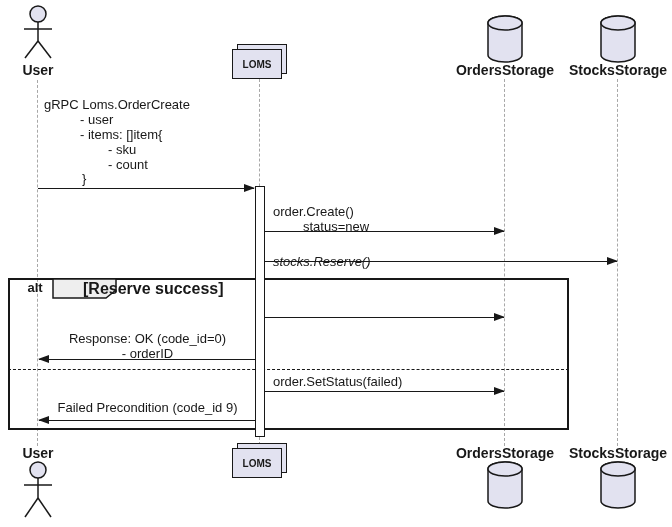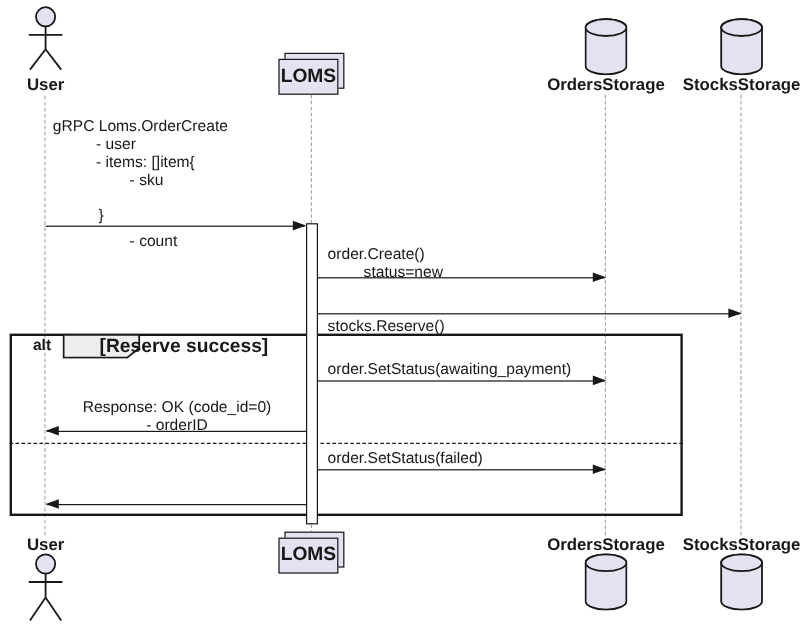--- a/index.html
+++ b/index.html
@@ -6,21 +6,21 @@
   #canvas{
     position:relative;width:672px;height:527px;background:#ffffff;overflow:hidden;
     font-family:"Liberation Sans","DejaVu Sans",sans-serif;color:#181818;
   }
   .lifeline{position:absolute;width:0;border-left:1px dashed #a8a8a8;z-index:1;}
   .plabel{position:absolute;font-size:14px;font-weight:bold;text-align:center;white-space:nowrap;z-index:4;}
   .shape{position:absolute;z-index:3;}
   .collections .back,.collections .front{
     position:absolute;width:50px;height:30px;background:#e2e2f0;border:1.5px solid #181818;box-sizing:border-box;
   }
-  .collections .front{display:flex;align-items:center;justify-content:center;font-size:16px;font-weight:bold;}
+  .collections .front{display:flex;align-items:center;justify-content:center;font-size:10px;font-weight:bold;}
   .msg{position:absolute;font-size:13px;white-space:nowrap;z-index:5;}
   .msg.center{text-align:center;}
   .arrow{position:absolute;height:0;border-top:1.5px solid #181818;z-index:5;}
   .arrow::after{content:'';position:absolute;width:0;height:0;top:-5px;
     border-top:4.5px solid transparent;border-bottom:4.5px solid transparent;}
   .arrow.right::after{right:-1px;border-left:11px solid #181818;}
   .arrow.left::after{left:-1px;border-right:11px solid #181818;}
   .activation{position:absolute;left:255px;top:186px;width:10px;height:251px;
     background:#ffffff;border:1.5px solid #181818;box-sizing:border-box;z-index:4;}
   .altframe{position:absolute;left:8px;top:278px;width:561px;height:152px;
@@ -84,41 +84,41 @@
   </div>
   <div class="condition">[Reserve success]</div>
   <div class="divider"></div>
 
   <div class="activation"></div>
 
   <div class="msg" style="left:44px;top:97px;">gRPC Loms.OrderCreate</div>
   <div class="msg" style="left:80px;top:112px;">- user</div>
   <div class="msg" style="left:80px;top:127px;">- items: []item{</div>
   <div class="msg" style="left:108px;top:142px;">- sku</div>
-  <div class="msg" style="left:108px;top:157px;margin-top:36px;">- count</div>
+  <div class="msg" style="left:108px;top:157px;">- count</div>
   <div class="msg" style="left:82px;top:171px;">}</div>
   <div class="arrow right" style="left:38px;top:188px;width:216px;"></div>
 
   <div class="msg" style="left:273px;top:204px;">order.Create()</div>
   <div class="msg" style="left:303px;top:219px;">status=new</div>
   <div class="arrow right" style="left:265px;top:231px;width:239px;"></div>
 
-  <div class="msg" style="left:273px;top:264px;">stocks.Reserve()</div>
+  <div class="msg" style="left:273px;top:254px;font-style:italic;">stocks.Reserve()</div>
   <div class="arrow right" style="left:265px;top:261px;width:352px;"></div>
 
-  <div class="msg" style="left:273px;top:300px;">order.SetStatus(awaiting_payment)</div>
   <div class="arrow right" style="left:265px;top:317px;width:239px;"></div>
 
   <div class="msg center" style="left:40px;top:331px;width:215px;">Response: OK (code_id=0)</div>
   <div class="msg center" style="left:40px;top:346px;width:215px;">- orderID</div>
   <div class="arrow left" style="left:39px;top:359px;width:216px;"></div>
 
   <div class="msg" style="left:273px;top:374px;">order.SetStatus(failed)</div>
   <div class="arrow right" style="left:265px;top:391px;width:239px;"></div>
 
+  <div class="msg center" style="left:40px;top:400px;width:215px;">Failed Precondition (code_id 9)</div>
   <div class="arrow left" style="left:39px;top:420px;width:216px;"></div>
 
   <div class="plabel" style="left:8px;top:445px;width:60px;">User</div>
   <div class="shape" style="left:16px;top:460px;">
     <svg width="44" height="62" viewBox="0 0 44 62">
       <circle class="fill" cx="22" cy="10" r="8"></circle>
       <line class="stick" x1="22" y1="18" x2="22" y2="38"></line>
       <line class="stick" x1="8" y1="25" x2="36" y2="25"></line>
       <line class="stick" x1="22" y1="38" x2="9" y2="57"></line>
       <line class="stick" x1="22" y1="38" x2="35" y2="57"></line>

